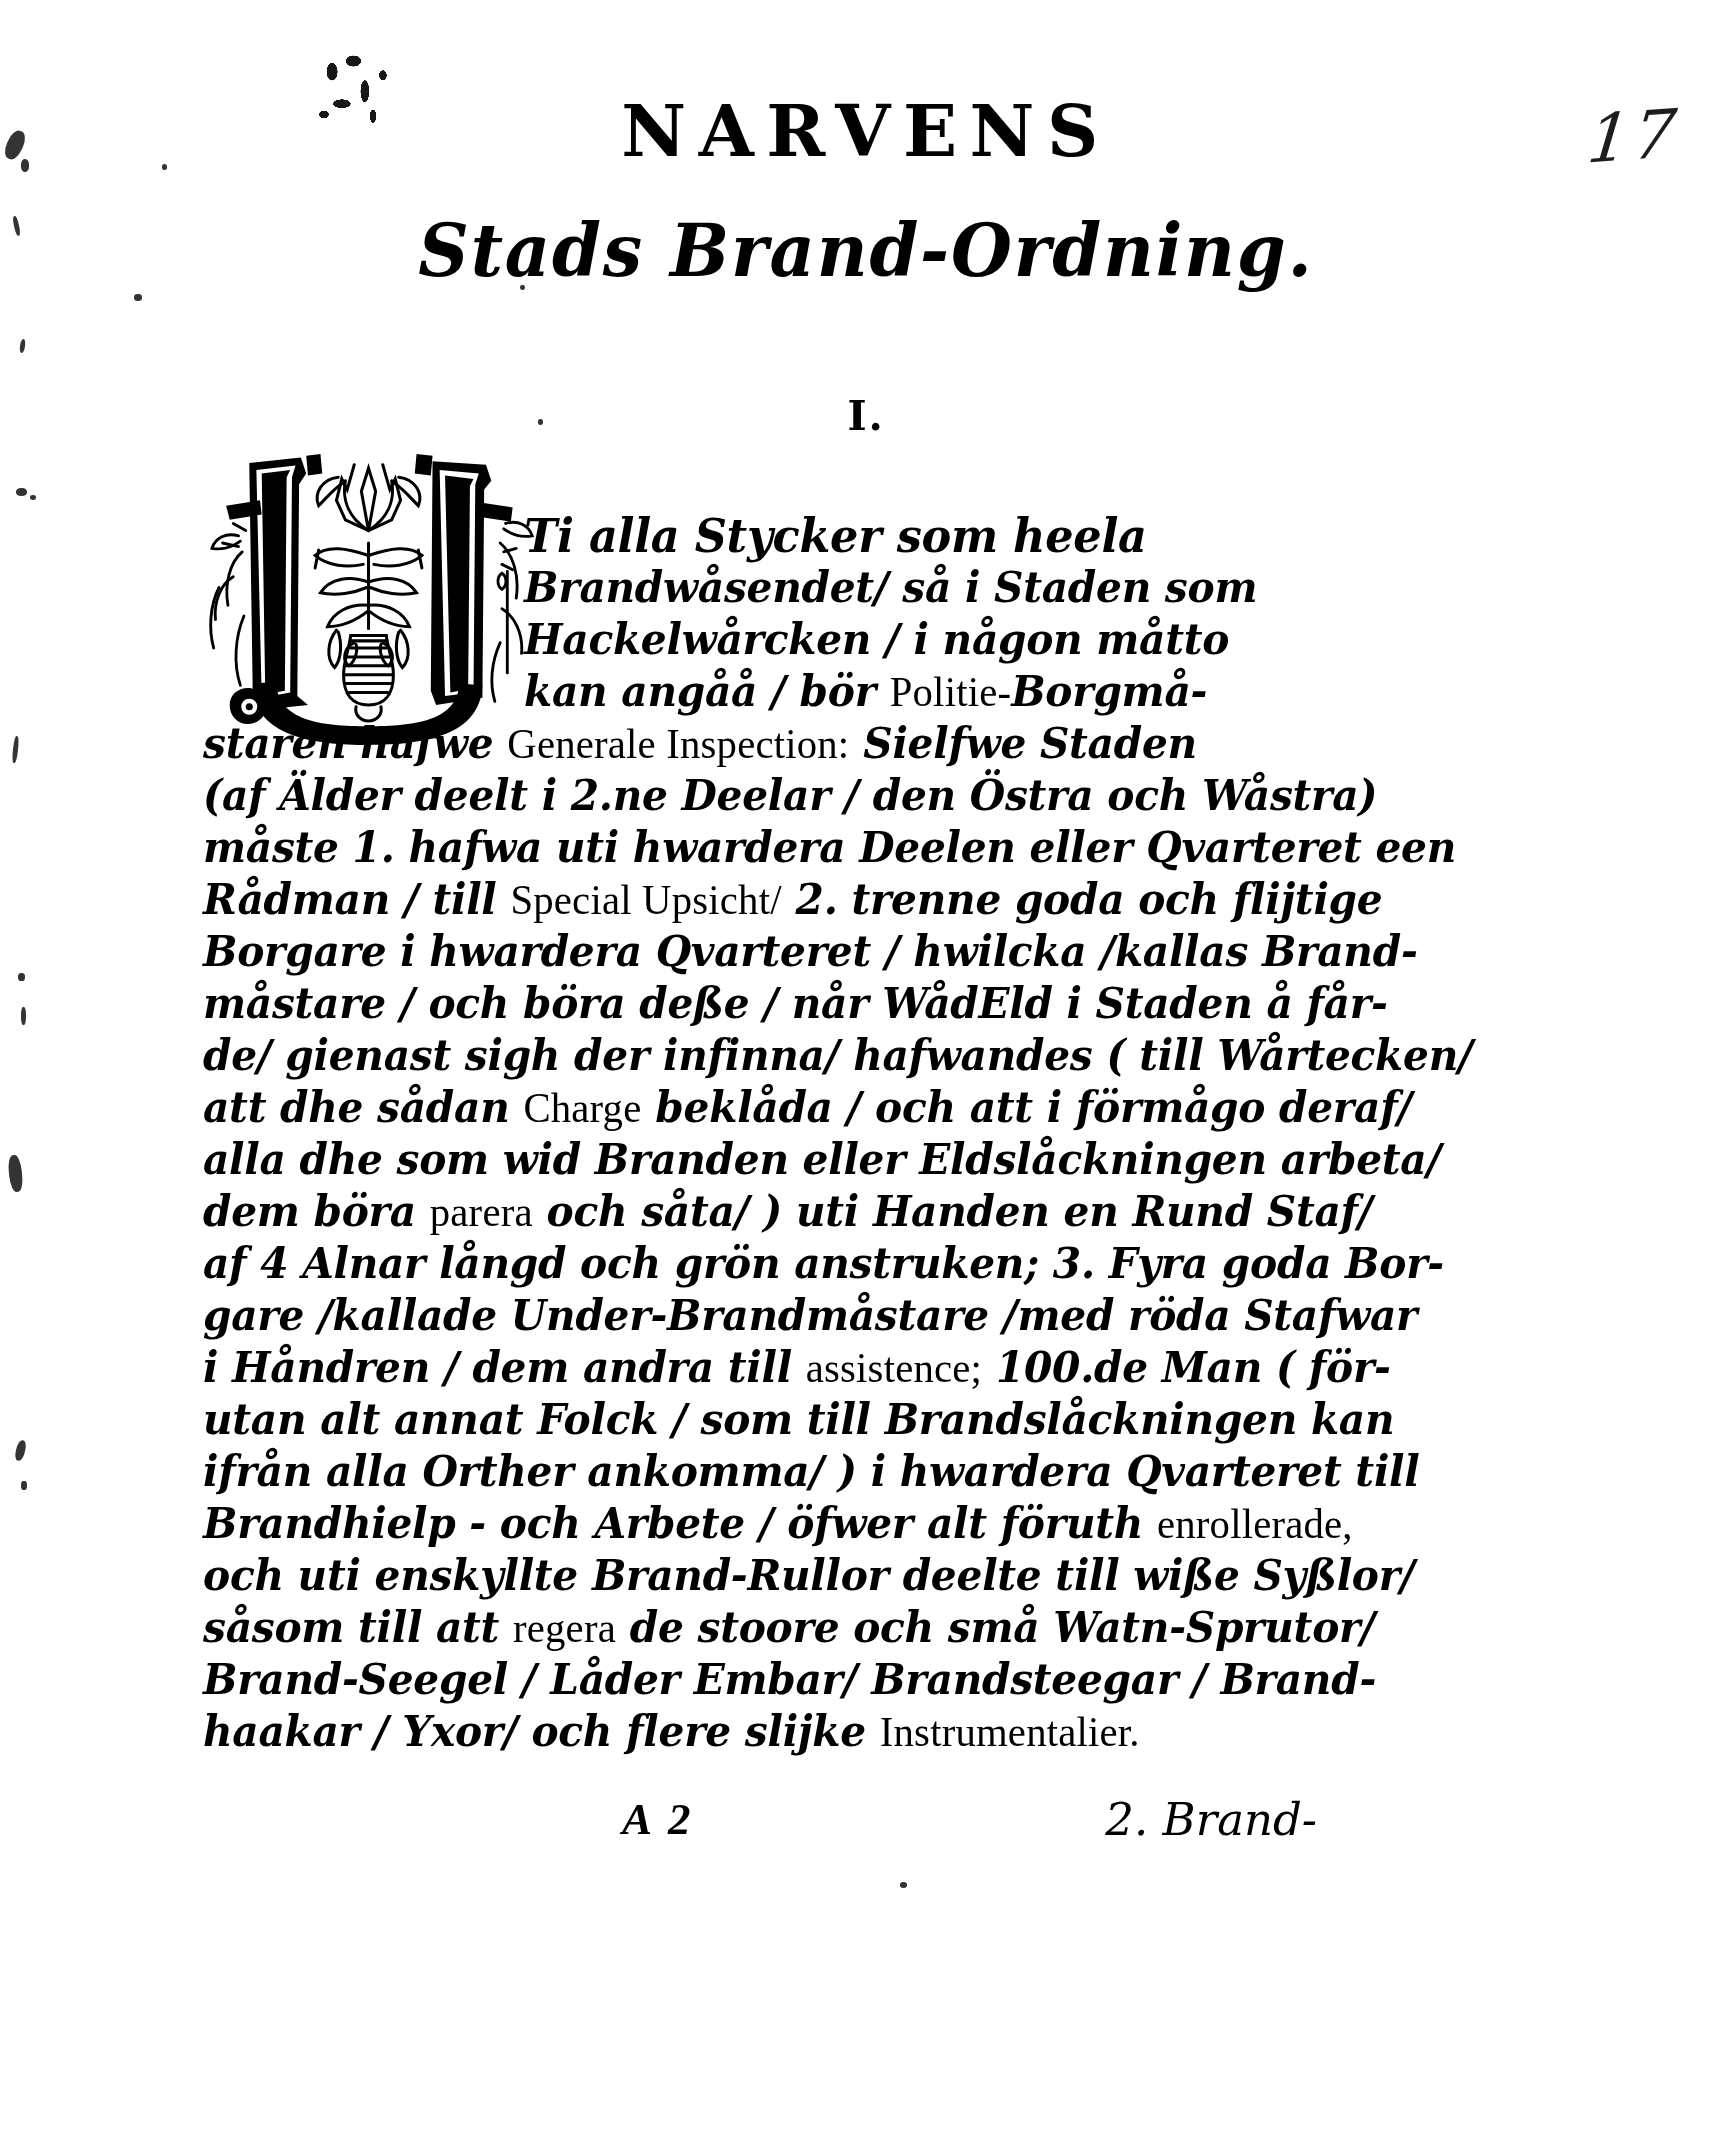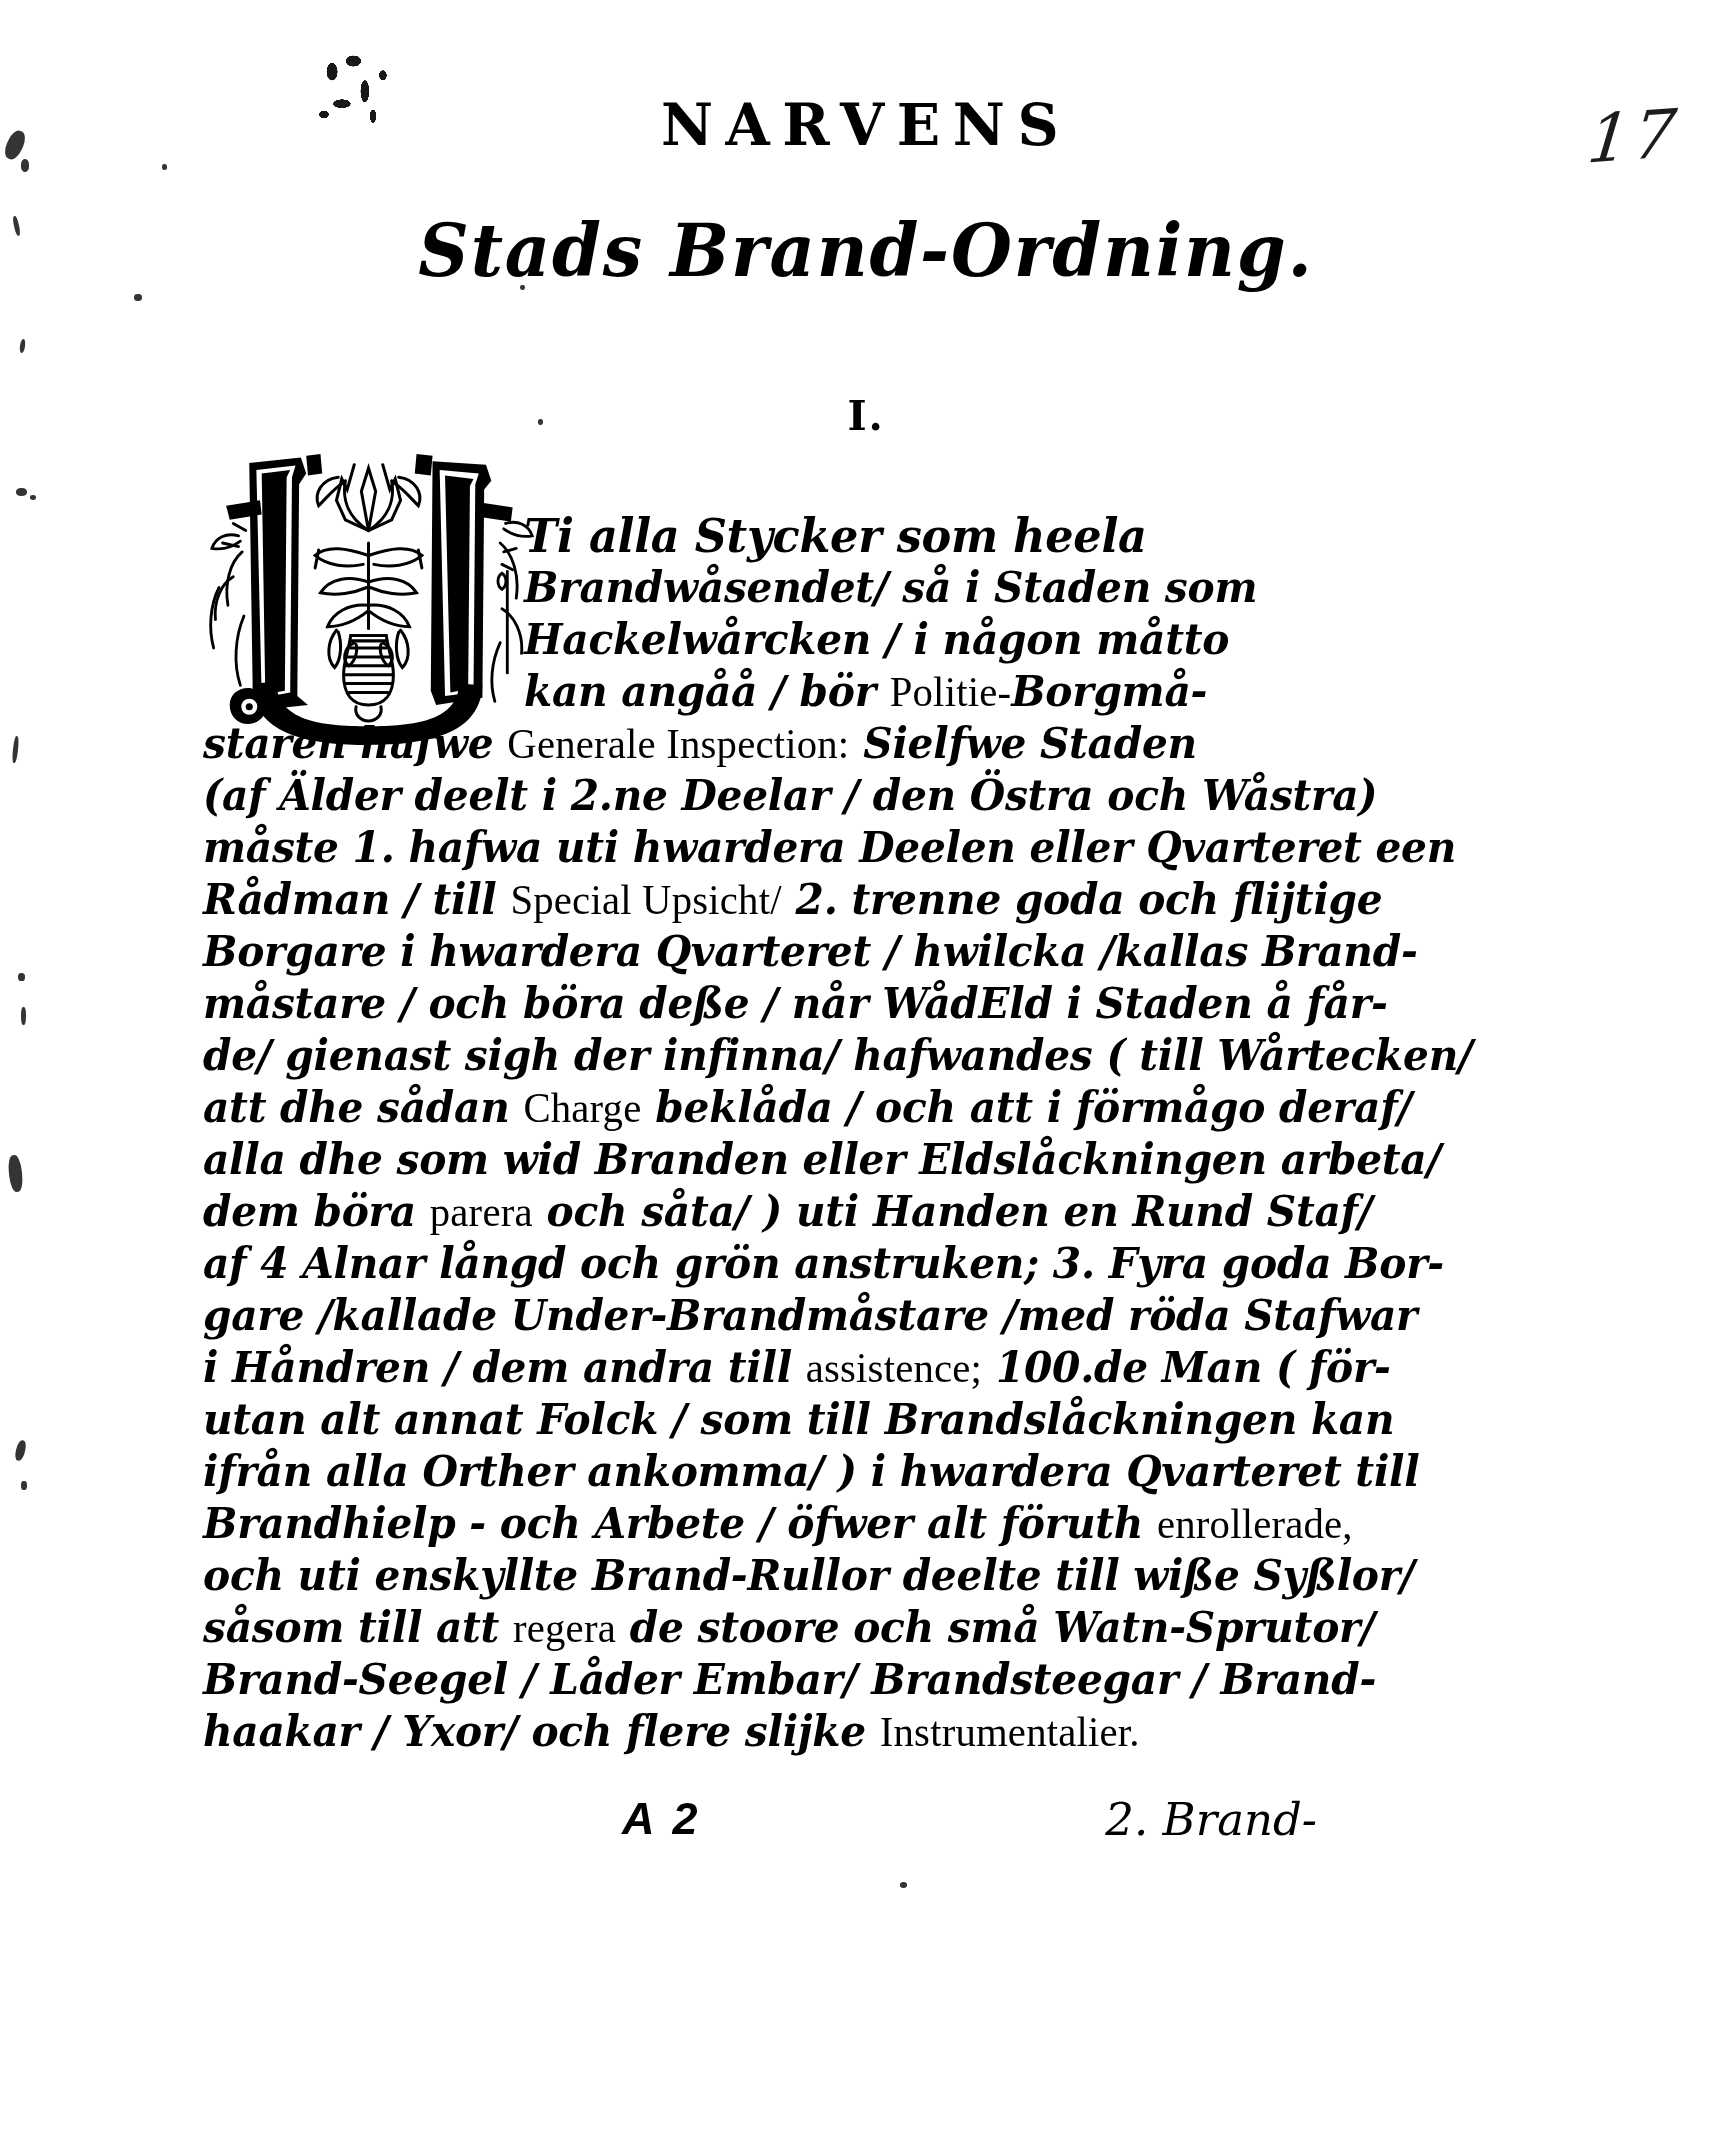--- a/index.html
+++ b/index.html
@@ -61,21 +61,21 @@
     opacity: .9;
   }
 
   
   .title-roman {
     position: absolute;
     left: 0; right: 0;
     top: 96px;
     text-align: center;
     font-family: "DejaVu Serif", "Liberation Serif", serif;
-    font-size: 57px;
+    font-size: 71px;
     font-weight: 700;
     letter-spacing: 12.5px;
     line-height: 1;
   }
   .title-fraktur {
     position: absolute;
     left: 0; right: 0;
     top: 214px;
     text-align: center;
     font-family: "DejaVu Serif", "Liberation Serif", serif;
@@ -143,21 +143,21 @@
     position: absolute;
     left: 203px;
     top: 1793px;
     width: 1132px;
     height: 62px;
   }
   .sig {
     position: absolute;
     left: 419px;
     top: 0;
-    font-family: Liberation Sans, sans-serif;
+    font-family: Liberation Serif, serif;
     font-weight: 700;
     font-style: italic;
     font-size: 45px;
     letter-spacing: 3.6px;
   }
   .catchword {
     position: absolute;
     right: 18px;
     top: 0;
     font-family: "DejaVu Serif", "Liberation Serif", serif;

